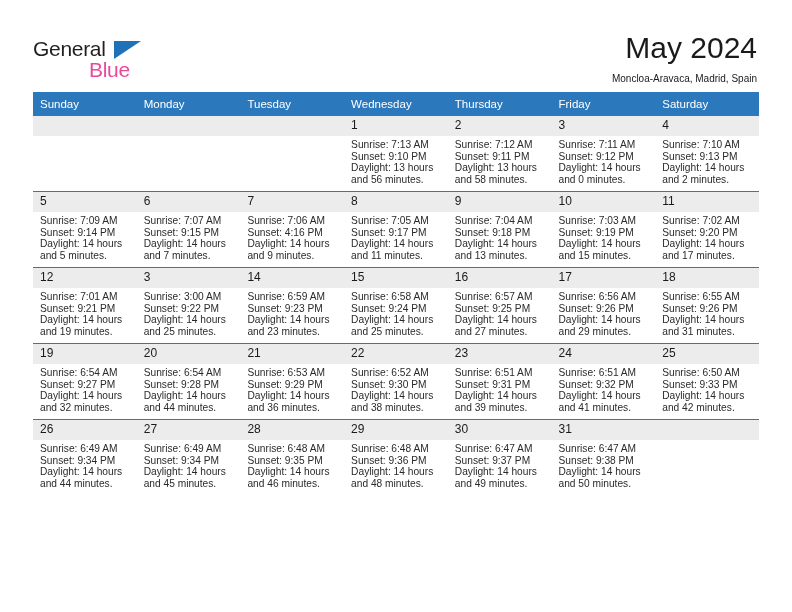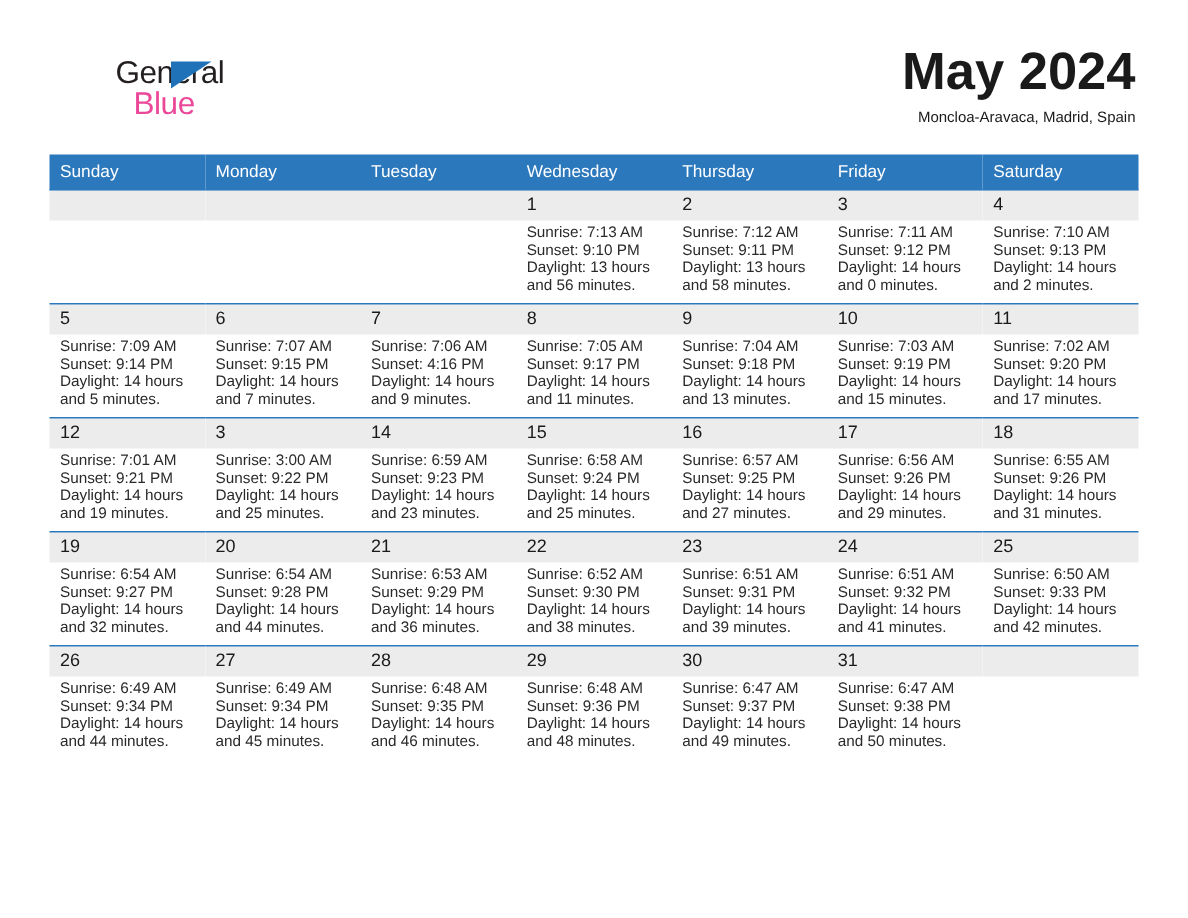--- a/index.html
+++ b/index.html
@@ -41,21 +41,20 @@
   .logo-general {
     position: absolute;
     left: 0;
     top: 0;
     font-size: 21px;
     letter-spacing: -0.3px;
     color: #231f20;
     font-family: "Liberation Sans", sans-serif;
     line-height: 22px;
     white-space: nowrap;
-    margin-left: 44px;
   }
   .logo-tri {
     position: absolute;
     left: 81px;
     top: 3px;
     width: 0;
     height: 0;
     border-left: 27px solid #1f72b8;
     border-bottom: 18px solid transparent;
   }
@@ -70,39 +69,38 @@
     white-space: nowrap;
   }
 
   .title-block {
     position: absolute;
     right: 35px;
     top: 32px;
     text-align: right;
   }
   .cal-title {
-    font-size: 35px;
+    font-size: 30px;
     color: #1a1a1a;
     line-height: 32px;
     white-space: nowrap;
-    font-weight: bold;
   }
   .cal-subtitle {
     margin-top: 6px;
     font-size: 10px;
     color: #1a1a1a;
     line-height: 17px;
     white-space: nowrap;
   }
 
   
   .calendar {
     position: absolute;
     left: 33px;
-    top: 103px;
+    top: 92px;
     width: 726px;
     border-collapse: collapse;
     table-layout: fixed;
   }
 
   .calendar th {
     background: #2b78bd;
     color: #ffffff;
     font-size: 11.5px;
     font-weight: normal;

